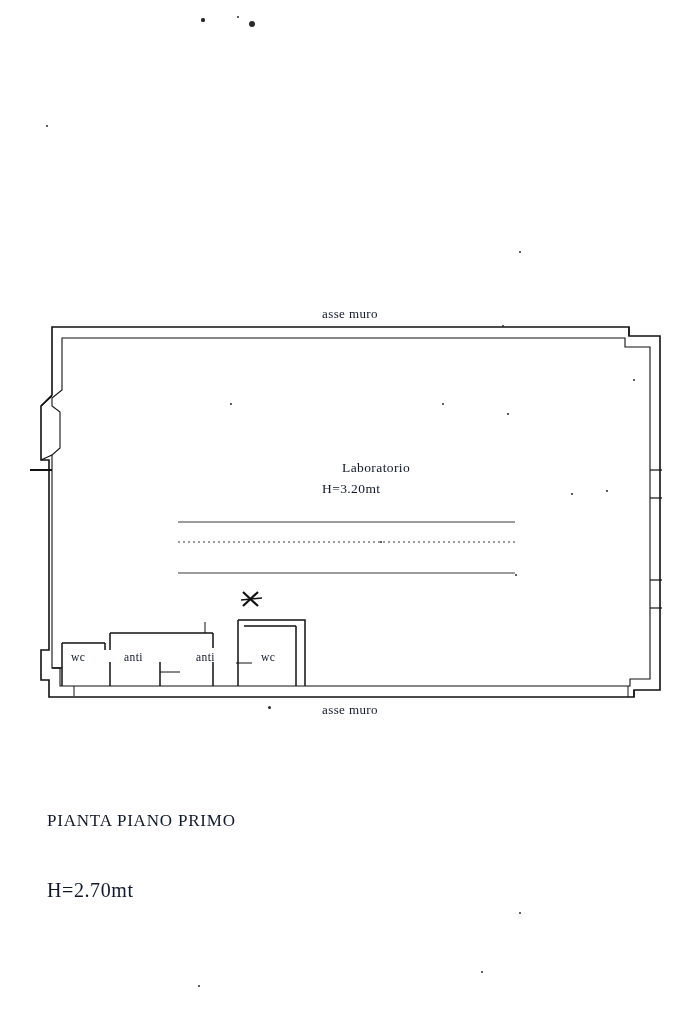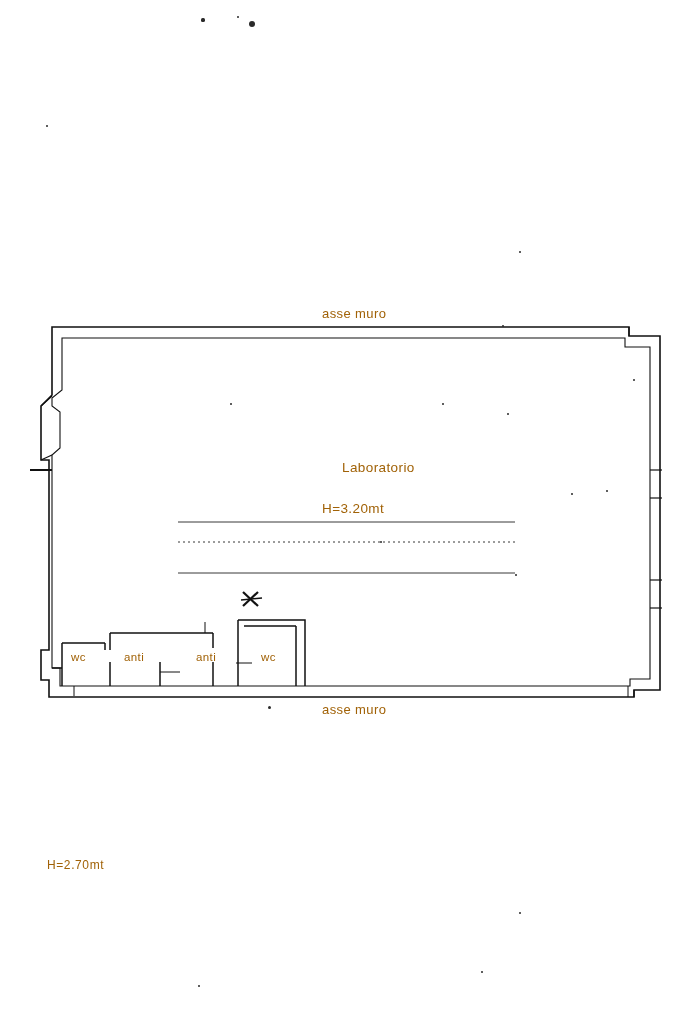--- a/index.html
+++ b/index.html
@@ -17,22 +17,22 @@
   }
   .sheet {
     position: absolute;
     left: 0; top: 0;
     width: 683px;
     height: 1023px;
     background: #fff;
   }
   .label {
     position: absolute;
-    font-family: Liberation Sans, sans-serif;
-    color: #a16207;
+    font-family: Liberation Serif, serif;
+    color: #0f172a;
     white-space: nowrap;
     letter-spacing: 0.4px;
   }
   .lbl-asse-top {
     left: 322px;
     top: 306px;
     font-size: 13px;
   }
   .lbl-asse-bottom {
     left: 322px;
@@ -40,21 +40,21 @@
     font-size: 13px;
   }
   .lbl-lab-name {
     left: 322px;
     top: 460px;
     font-size: 13.5px;
     margin-left: 20px;
   }
   .lbl-lab-height {
     left: 322px;
-    top: 501px;
+    top: 481px;
     font-size: 13.5px;
   }
   .lbl-wc-left {
     left: 71px;
     top: 651px;
     font-size: 11.5px;
   }
   .lbl-anti-left {
     left: 124px;
     top: 651px;
@@ -71,22 +71,22 @@
     font-size: 11.5px;
   }
   .lbl-title {
     left: 47px;
     top: 811px;
     font-size: 17px;
     letter-spacing: 0.8px;
   }
   .lbl-title-h {
     left: 47px;
-    top: 858px;
-    font-size: 12px;
+    top: 879px;
+    font-size: 20px;
     letter-spacing: 0.6px;
   }
   .speck {
     position: absolute;
     background: #2a2a2a;
     border-radius: 50%;
   }
   svg.plan {
     position: absolute;
     left: 0;
@@ -173,20 +173,21 @@
   <div class="label lbl-asse-bottom">asse muro</div>
 
   <div class="label lbl-lab-name">Laboratorio</div>
   <div class="label lbl-lab-height">H=3.20mt</div>
 
   <div class="label lbl-wc-left">wc</div>
   <div class="label lbl-anti-left">anti</div>
   <div class="label lbl-anti-right">anti</div>
   <div class="label lbl-wc-right">wc</div>
 
+  <div class="label lbl-title">PIANTA PIANO PRIMO</div>
   <div class="label lbl-title-h">H=2.70mt</div>
 
   <div id="specks">
       <div class="speck" style="left: 201.4px; top: 18.4px; width: 3.2px; height: 3.2px;"></div>
       <div class="speck" style="left: 236.6px; top: 15.6px; width: 2.8px; height: 2.8px;"></div>
       <div class="speck" style="left: 248.8px; top: 20.8px; width: 6.4px; height: 6.4px;"></div>
       <div class="speck" style="left: 45.8px; top: 124.8px; width: 2.4px; height: 2.4px;"></div>
       <div class="speck" style="left: 518.8px; top: 250.8px; width: 2.4px; height: 2.4px;"></div>
       <div class="speck" style="left: 229.8px; top: 402.8px; width: 2.4px; height: 2.4px;"></div>
       <div class="speck" style="left: 441.7px; top: 402.7px; width: 2.6px; height: 2.6px;"></div>

